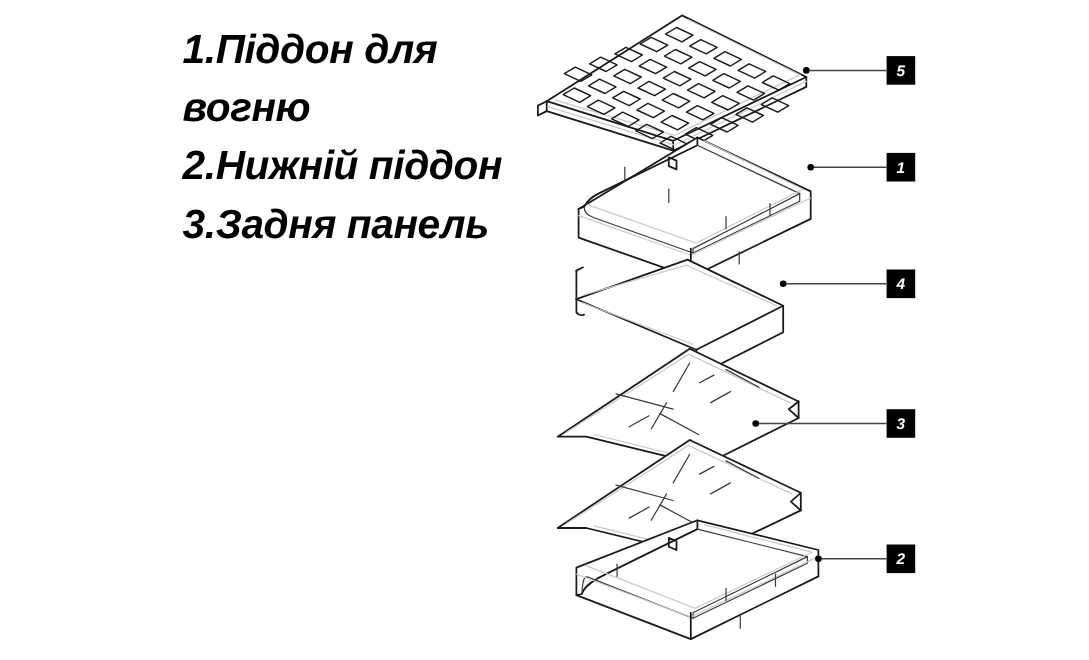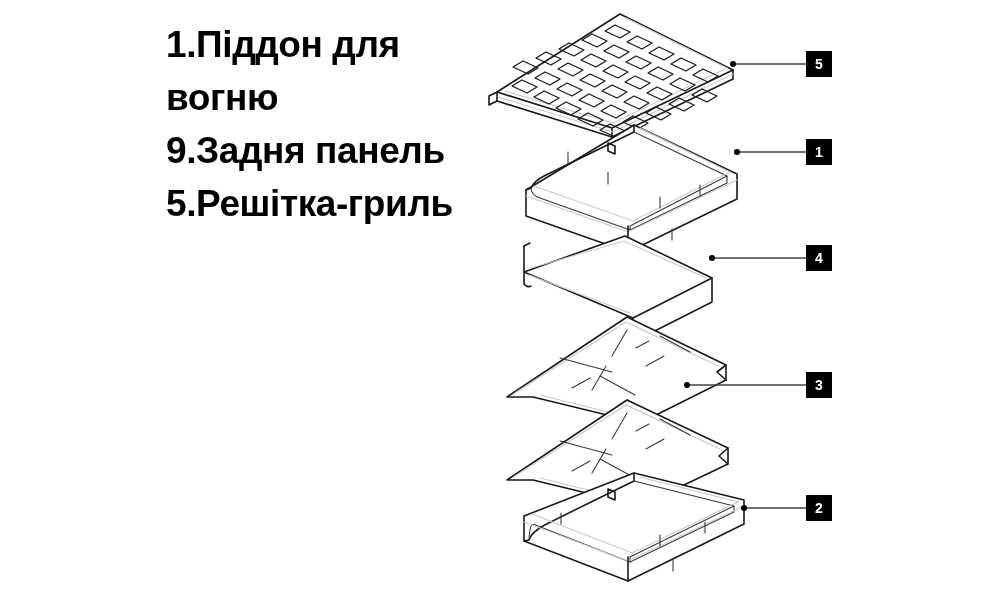--- a/index.html
+++ b/index.html
@@ -12,20 +12,21 @@
     height: 600px;
     position: relative;
     overflow: hidden;
     font-family: "Liberation Sans", sans-serif;
   }
   #stage {
     position: absolute;
     inset: 0;
     width: 990px;
     height: 600px;
+    font-style: italic;
   }
   
   .parts-list {
     position: absolute;
     left: 166px;
     top: 18px;
     width: 400px;
     margin: 0;
     padding: 0;
     list-style: none;
@@ -104,22 +105,22 @@
     fill: #000000;
   }
 </style>
 </head>
 <body>
 
 <div id="stage">
 
   <ul class="parts-list">
     <li class="wrap">1.Піддон для вогню</li>
-    <li>9.Задня панель</li>
-    <li>5.Решітка-гриль</li>
+    <li>2.Нижній піддон</li>
+    <li>3.Задня панель</li>
   </ul>
 
   <svg class="drawing" viewBox="0 0 990 600">
 
     <g>
 
       <polygon class="face" points="620,14 733,70 612,128 497,92"></polygon>
       <path class="edge" d="M620,14 L733,70 L612,128 L497,92 Z"></path>
 
       <path class="edge" d="M733,70 L733,79 L612,137 L497,101 L497,92"></path>

